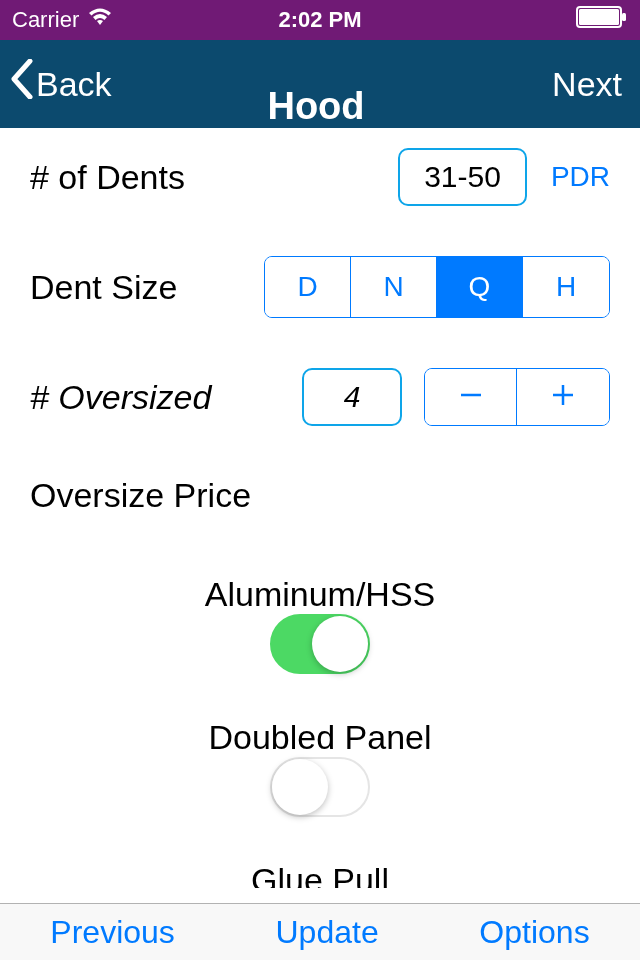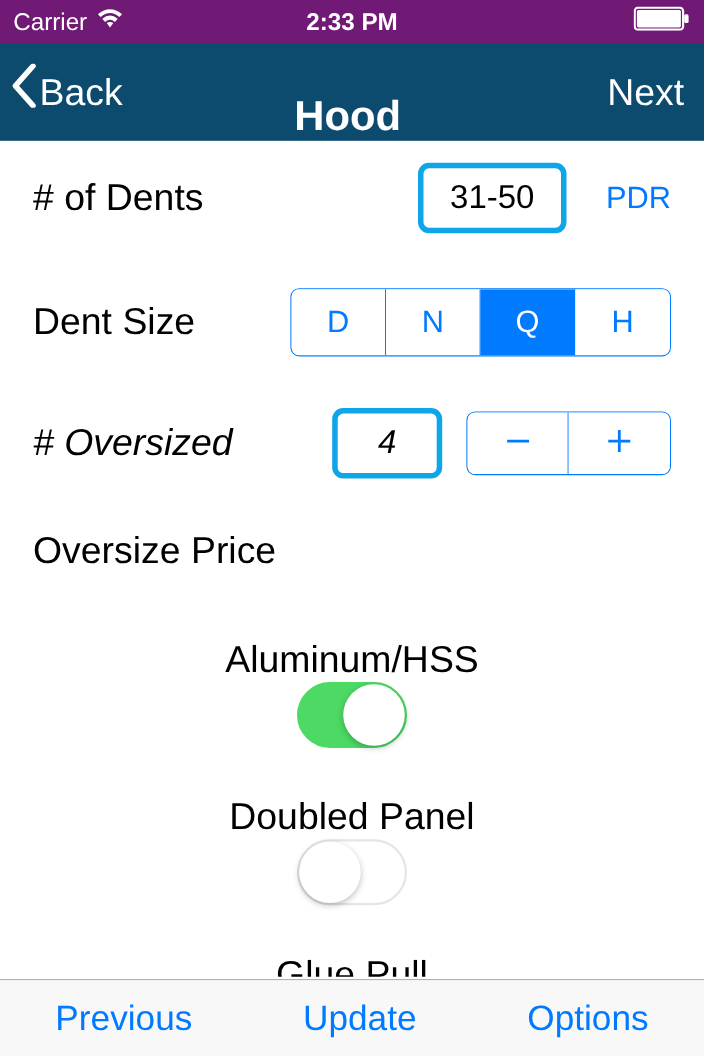--- a/index.html
+++ b/index.html
@@ -53,21 +53,21 @@
       color: #000;
       flex: 1;
     }
     .pdr-link {
       color: #007aff;
       font-size: 28px;
       font-weight: 400;
       margin-left: 24px;
     }
     .value-box {
-      border: 5px solid #0ea5e9;
+      border: 2px solid #0ea5e9;
       border-radius: 10px;
       padding: 10px 24px;
       font-size: 30px;
       color: #000;
       background: #fff;
       min-width: 120px;
       text-align: center;
     }
     .seg-control {
       display: flex;
@@ -126,54 +126,54 @@
       left: 0;
       box-shadow: 0 2px 6px rgba(0,0,0,0.25);
     }
     .toggle.on .knob { left: auto; right: 0; }
     .row-toggle { justify-content: space-between; margin-bottom: 44px; flex-direction: column; }
     .bottom-bar {
       position: absolute;
       bottom: 0;
       left: 0;
       right: 0;
-      height: 70px;
+      height: 57px;
       border-top: 1px solid #b2b2b2;
       background: #f8f8f8;
       display: flex;
       align-items: center;
       justify-content: space-around;
     }
     .bottom-btn {
       color: #007aff;
       font-size: 32px;
       font-weight: 400;
     }
-    .row-dents { gap: 12px; }
+    .row-dents { gap: 0; }
     .row-dents .value-box { margin-left: 0; }
     .row-size .seg-control { margin-left: auto; }
     .row-over .value-box { position: absolute; left: 272px; min-width: 100px; padding: 10px 20px; }
     .row-over { position: relative; font-style: italic; }
     .row-over .stepper { margin-left: auto; }
     .row-price .value-box { margin-left: 8px; min-width: 140px; }
     .row-price { margin-bottom: 60px; }
   </style>
 </head>
 <body>
 
 <div class="status-bar">
   <div class="status-left">
     <span>Carrier</span>
     <span class="wifi-icon">
       <svg width="26" height="20" viewBox="0 0 26 20">
           <path d="M13 18 L10 14 Q13 12 16 14 Z M6 10 Q13 4 20 10 L17.5 13 Q13 9 8.5 13 Z M2 6 Q13 -3 24 6 L21.5 8.5 Q13 1 4.5 8.5 Z" fill="#fff"></path>
         </svg>
     </span>
   </div>
-  <div class="status-center">2:33 PM</div>
+  <div class="status-center">2:02 PM</div>
   <div class="status-right">
     <span class="battery-icon">
       <svg width="52" height="22" viewBox="0 0 52 22">
           <rect x="1" y="1" width="44" height="20" rx="3" fill="none" stroke="#fff" stroke-width="2"></rect>
           <rect x="3" y="3" width="40" height="16" rx="1.5" fill="#fff"></rect>
           <rect x="46" y="7" width="4" height="8" rx="1.5" fill="#fff"></rect>
         </svg>
     </span>
   </div>
 </div>

